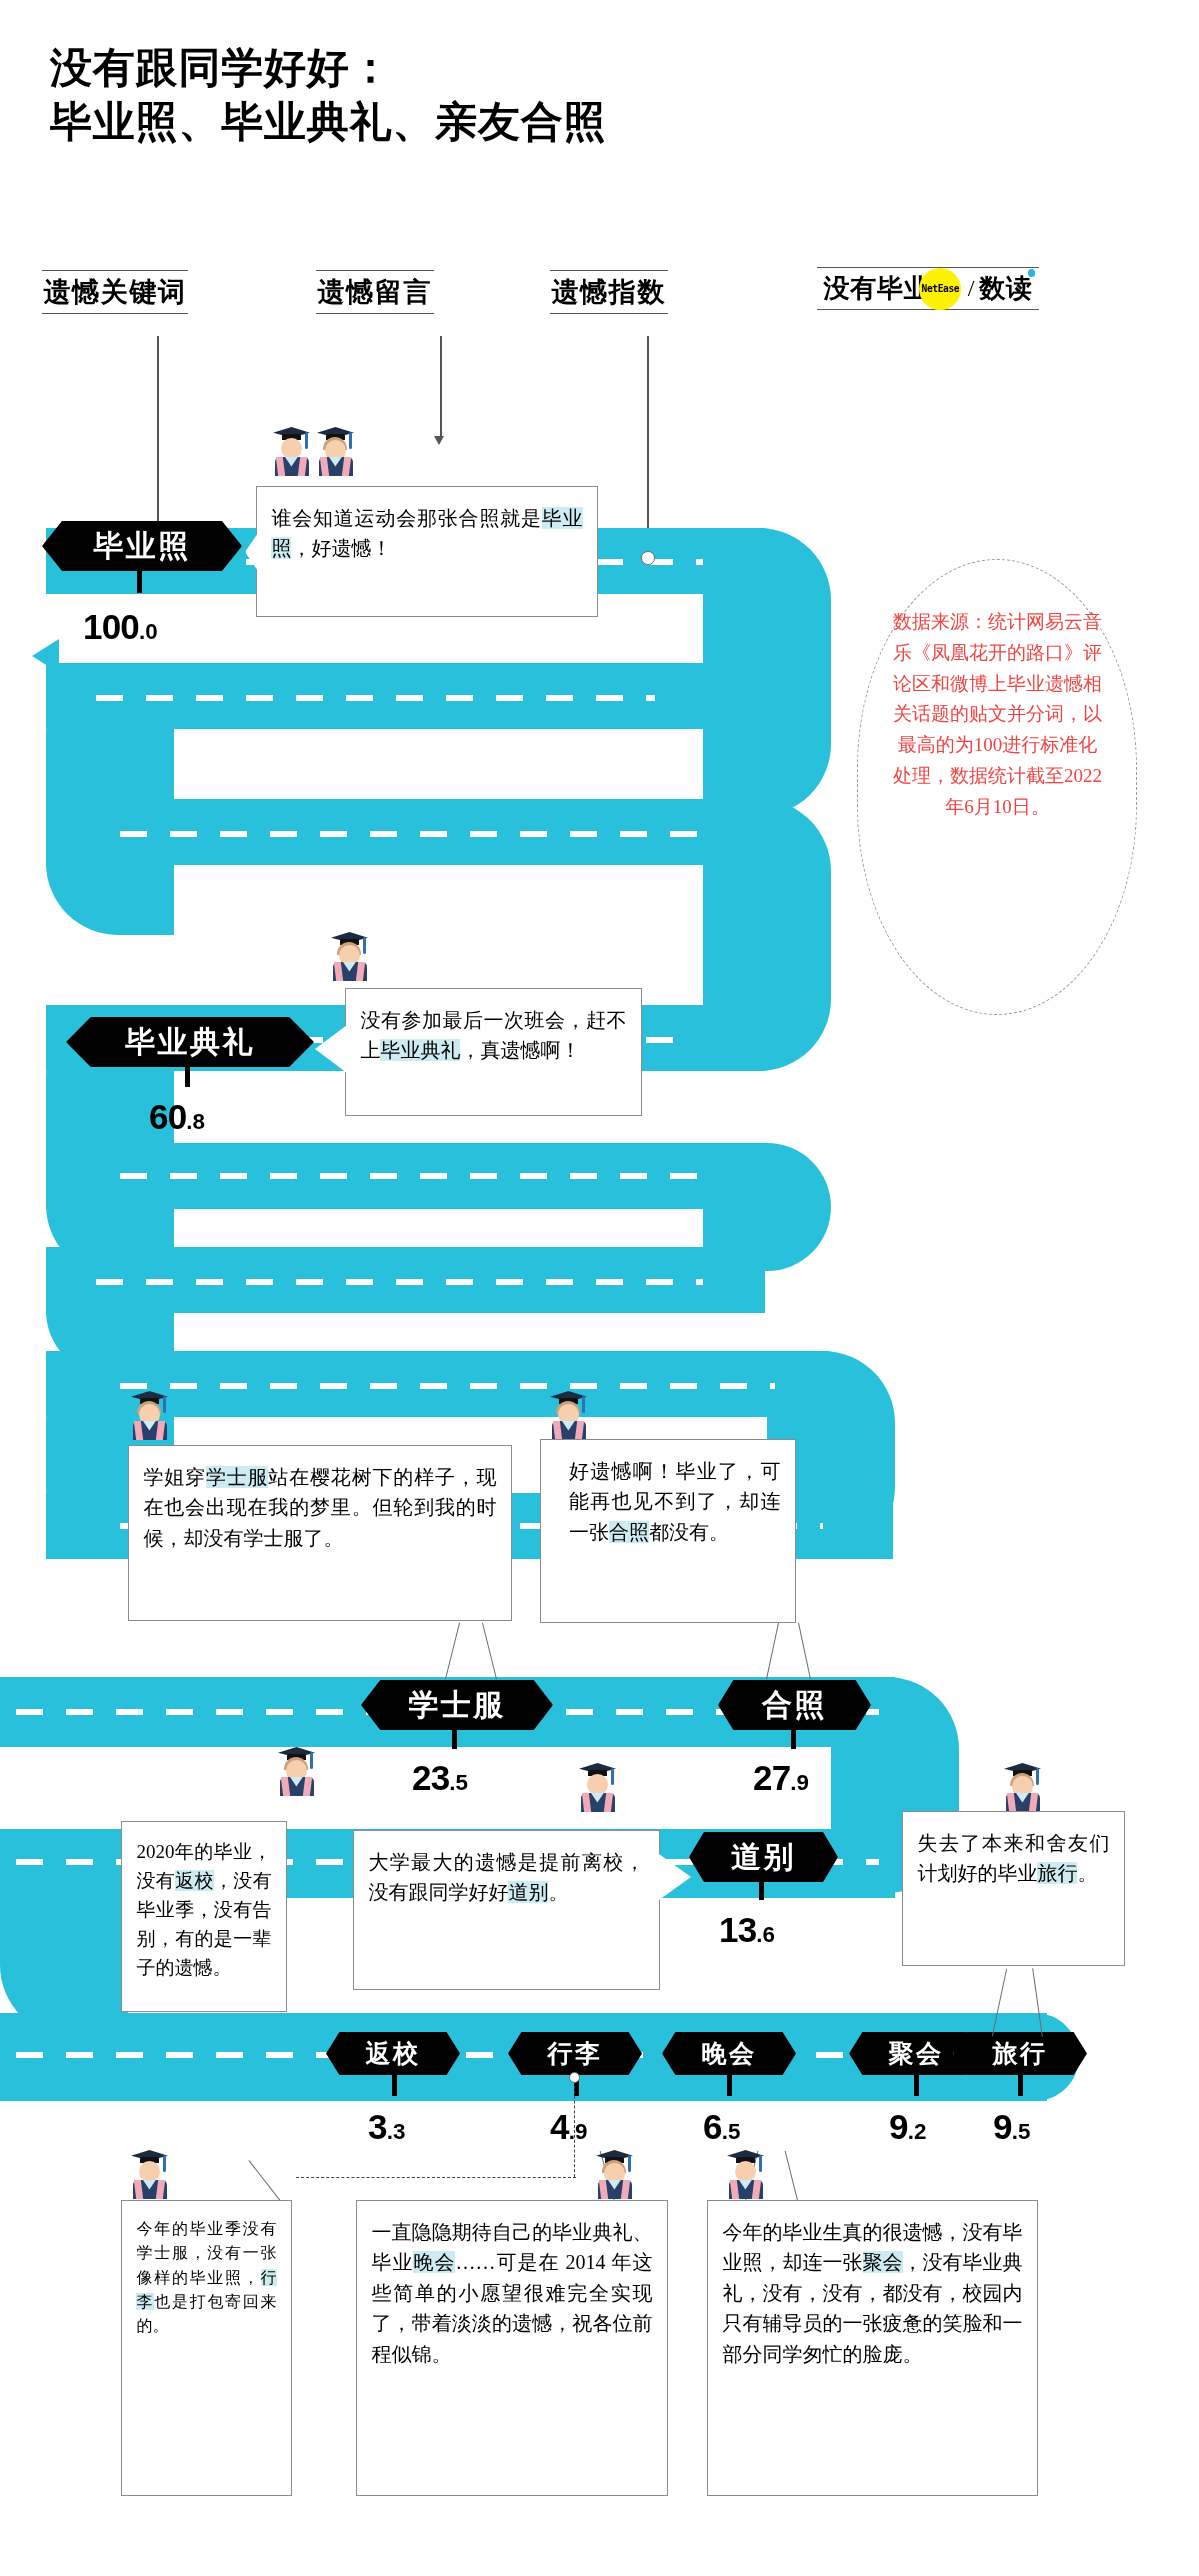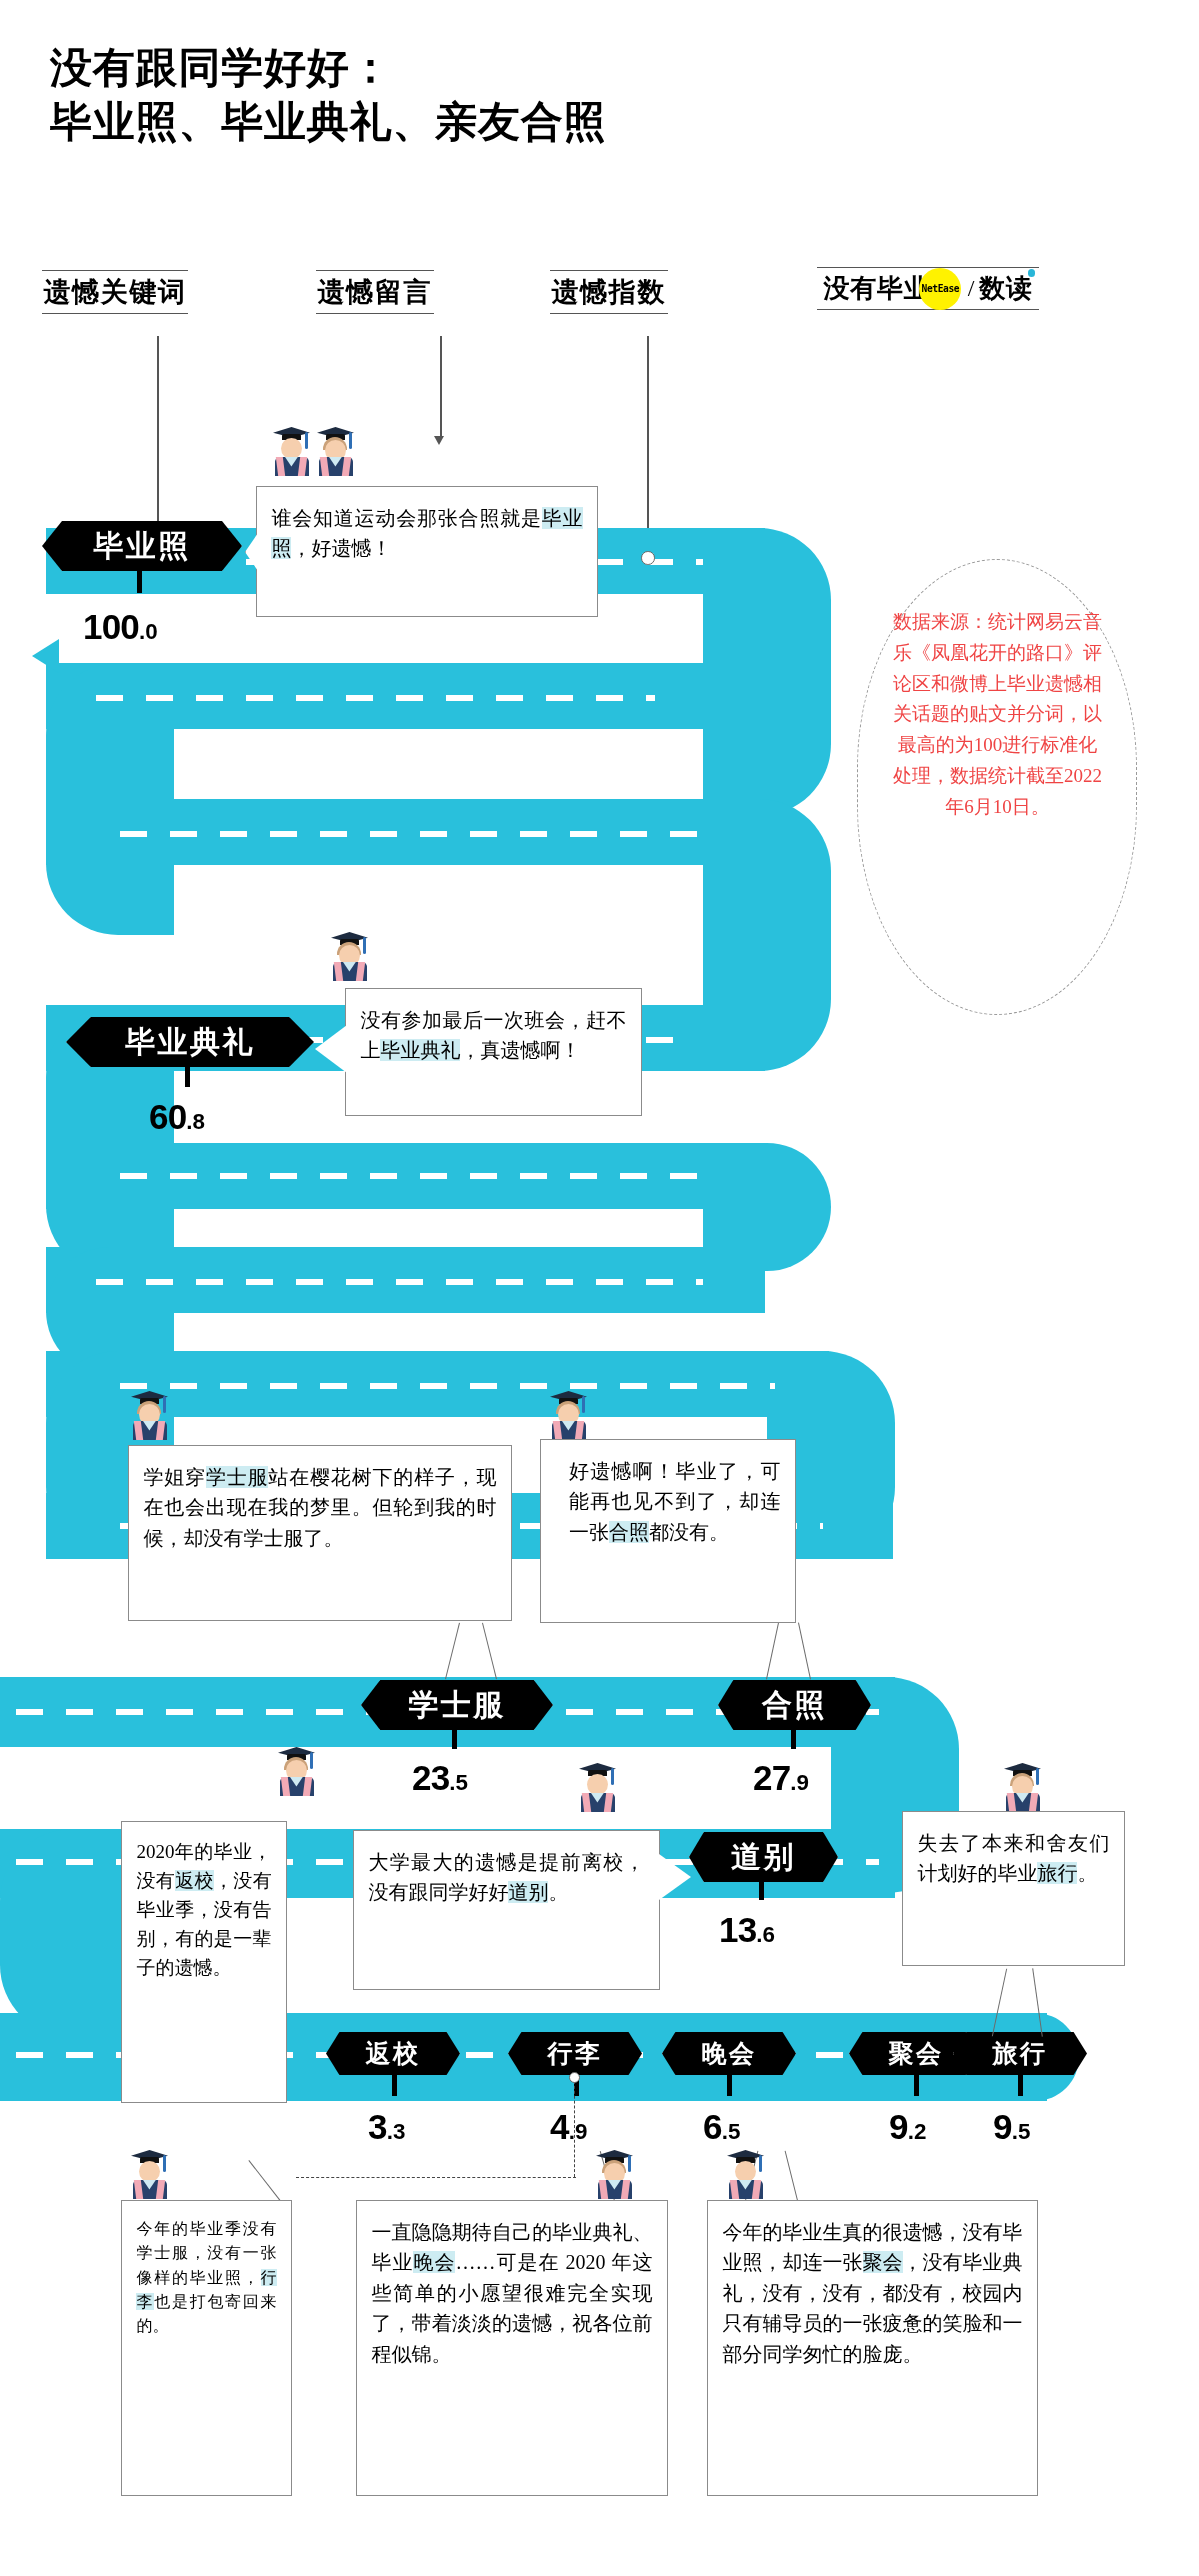--- a/index.html
+++ b/index.html
@@ -409,39 +409,39 @@
 <div class="tail abs" style="left:315px;top:1025px;width:32px;height:48px;background:#fff;clip-path:polygon(100% 0,100% 100%,0 50%);"></div>
 
 <div class="bub" style="left:128px;top:1445px;width:384px;height:176px;">
   <span>学姐穿</span><span class="hl">学士服</span><span>站在樱花树下的样子，现在也会出现在我的梦里。但轮到我的时候，却没有学士服了。</span>
 </div>
 
 <div class="bub" style="left:540px;top:1439px;width:256px;height:184px;padding-left:28px;">
   <span>好遗憾啊！毕业了，可能再也见不到了，却连一张</span><span class="hl">合照</span><span>都没有。</span>
 </div>
 
-<div class="bub" style="left:121px;top:1821px;width:166px;height:282px;font-size:19px;">
+<div class="bub" style="left:121px;top:1821px;width:166px;height:191px;font-size:19px;">
   <span>2020年的毕业，没有</span><span class="hl">返校</span><span>，没有毕业季，没有告别，有的是一辈子的遗憾。</span>
 </div>
 
 <div class="bub" style="left:353px;top:1830px;width:307px;height:160px;">
   <span>大学最大的遗憾是提前离校，没有跟同学好好</span><span class="hl">道别</span><span>。</span>
 </div>
 <div class="tail abs" style="left:659px;top:1854px;width:32px;height:46px;background:#fff;clip-path:polygon(0 0,100% 50%,0 100%);"></div>
 
 <div class="bub" style="left:902px;top:1811px;width:223px;height:155px;">
   <span>失去了本来和舍友们计划好的毕业</span><span class="hl">旅行</span><span>。</span>
 </div>
 
 <div class="bub" style="left:121px;top:2200px;width:171px;height:296px;font-size:16px;">
   <span>今年的毕业季没有学士服，没有一张像样的毕业照，</span><span class="hl">行李</span><span>也是打包寄回来的。</span>
 </div>
 
 <div class="bub" style="left:356px;top:2200px;width:312px;height:296px;">
-  <span>一直隐隐期待自己的毕业典礼、毕业</span><span class="hl">晚会</span><span>……可是在 2020 年这些简单的小愿望很难完全实现了，带着淡淡的遗憾，祝各位前程似锦。</span>
+  <span>一直隐隐期待自己的毕业典礼、毕业</span><span class="hl">晚会</span><span>……可是在 2014 年这些简单的小愿望很难完全实现了，带着淡淡的遗憾，祝各位前程似锦。</span>
 </div>
 
 <div class="bub" style="left:707px;top:2200px;width:331px;height:296px;">
   <span>今年的毕业生真的很遗憾，没有毕业照，却连一张</span><span class="hl">聚会</span><span>，没有毕业典礼，没有，没有，都没有，校园内只有辅导员的一张疲惫的笑脸和一部分同学匆忙的脸庞。</span>
 </div>
 
 <div class="conn abs" style="left:452px;top:1622px;height:58px;transform:rotate(14deg);"></div>
 <div class="conn abs" style="left:489px;top:1622px;height:58px;transform:rotate(-14deg);"></div>
 <div class="conn abs" style="left:772px;top:1622px;height:58px;transform:rotate(12deg);"></div>
 <div class="conn abs" style="left:804px;top:1622px;height:58px;transform:rotate(-12deg);"></div>

